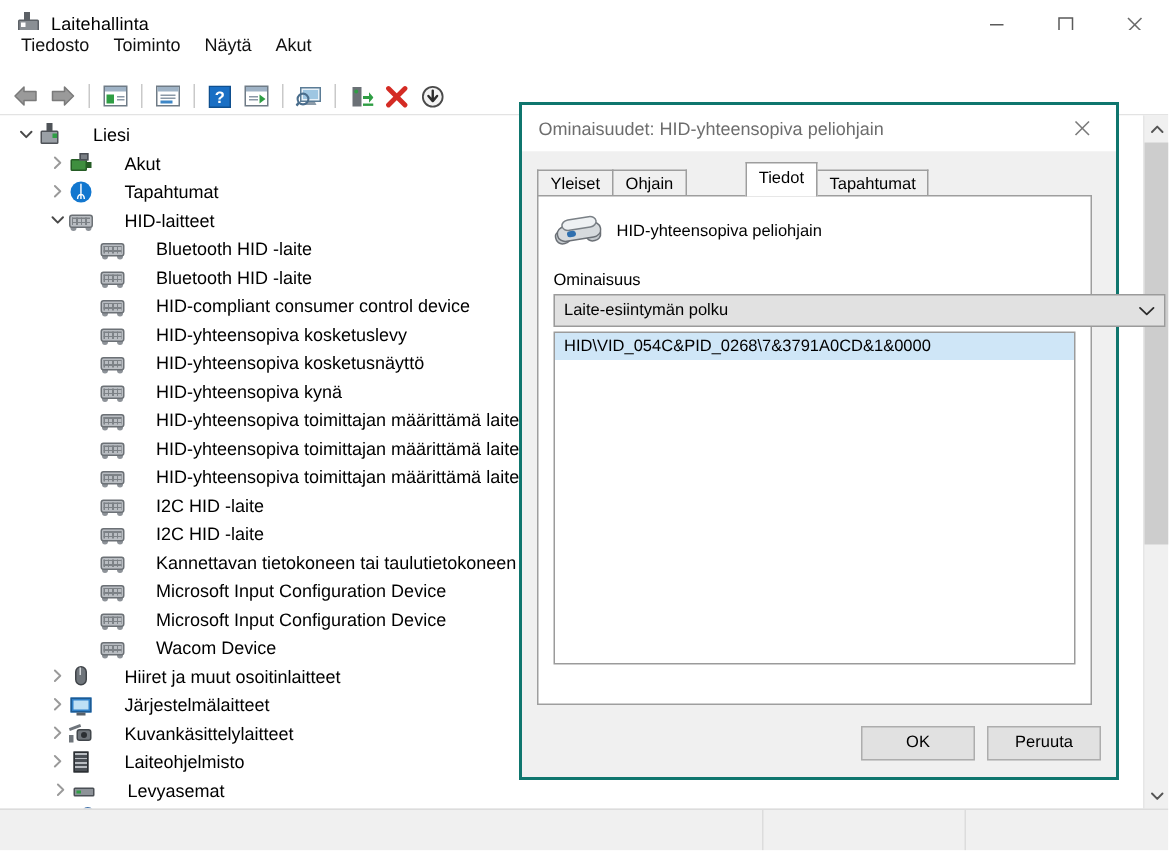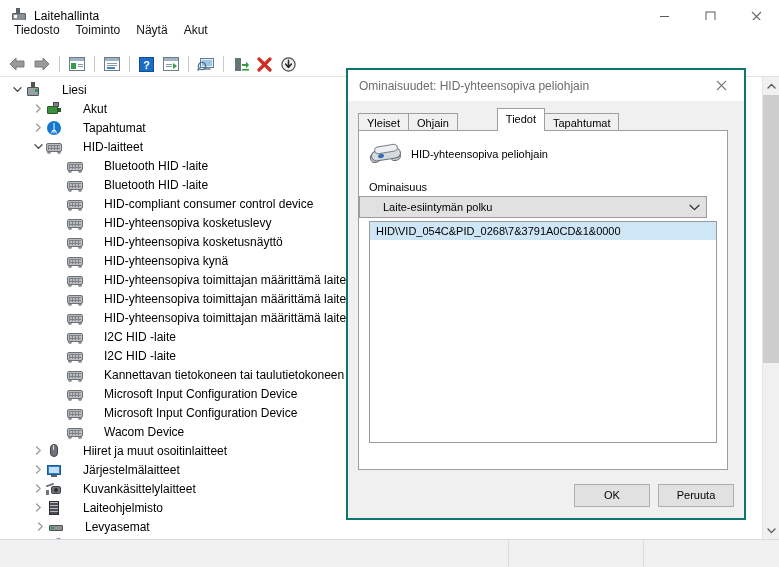--- a/index.html
+++ b/index.html
@@ -347,27 +347,27 @@
     background:#2f6fae; border-radius:2px; transform: rotate(-9deg);
   }
   .dev-name {
     font-size: 11px; color: #000;
   }
   .field-label {
     font-size: 11px; color: #000;
     margin: 14px 0 3px 10px;
   }
   .combo {
-    width: 348px; height: 22px;
+    margin-left: 10px;
+    width: 408px; height: 22px;
     background: #e1e1e1;
     border: 1px solid #9b9b9b;
     box-sizing: border-box;
     display: flex; align-items: center;
     position: relative;
-    padding-left: 17px;
   }
   .combo-text {
     font-size: 11px; color: #000;
     margin-left: 6px;
   }
   .combo-arrow {
     position: absolute; right: 6px; top: 0; height: 20px;
     display: flex; align-items: center; color: #2b2b2b;
   }
   .valuebox {

